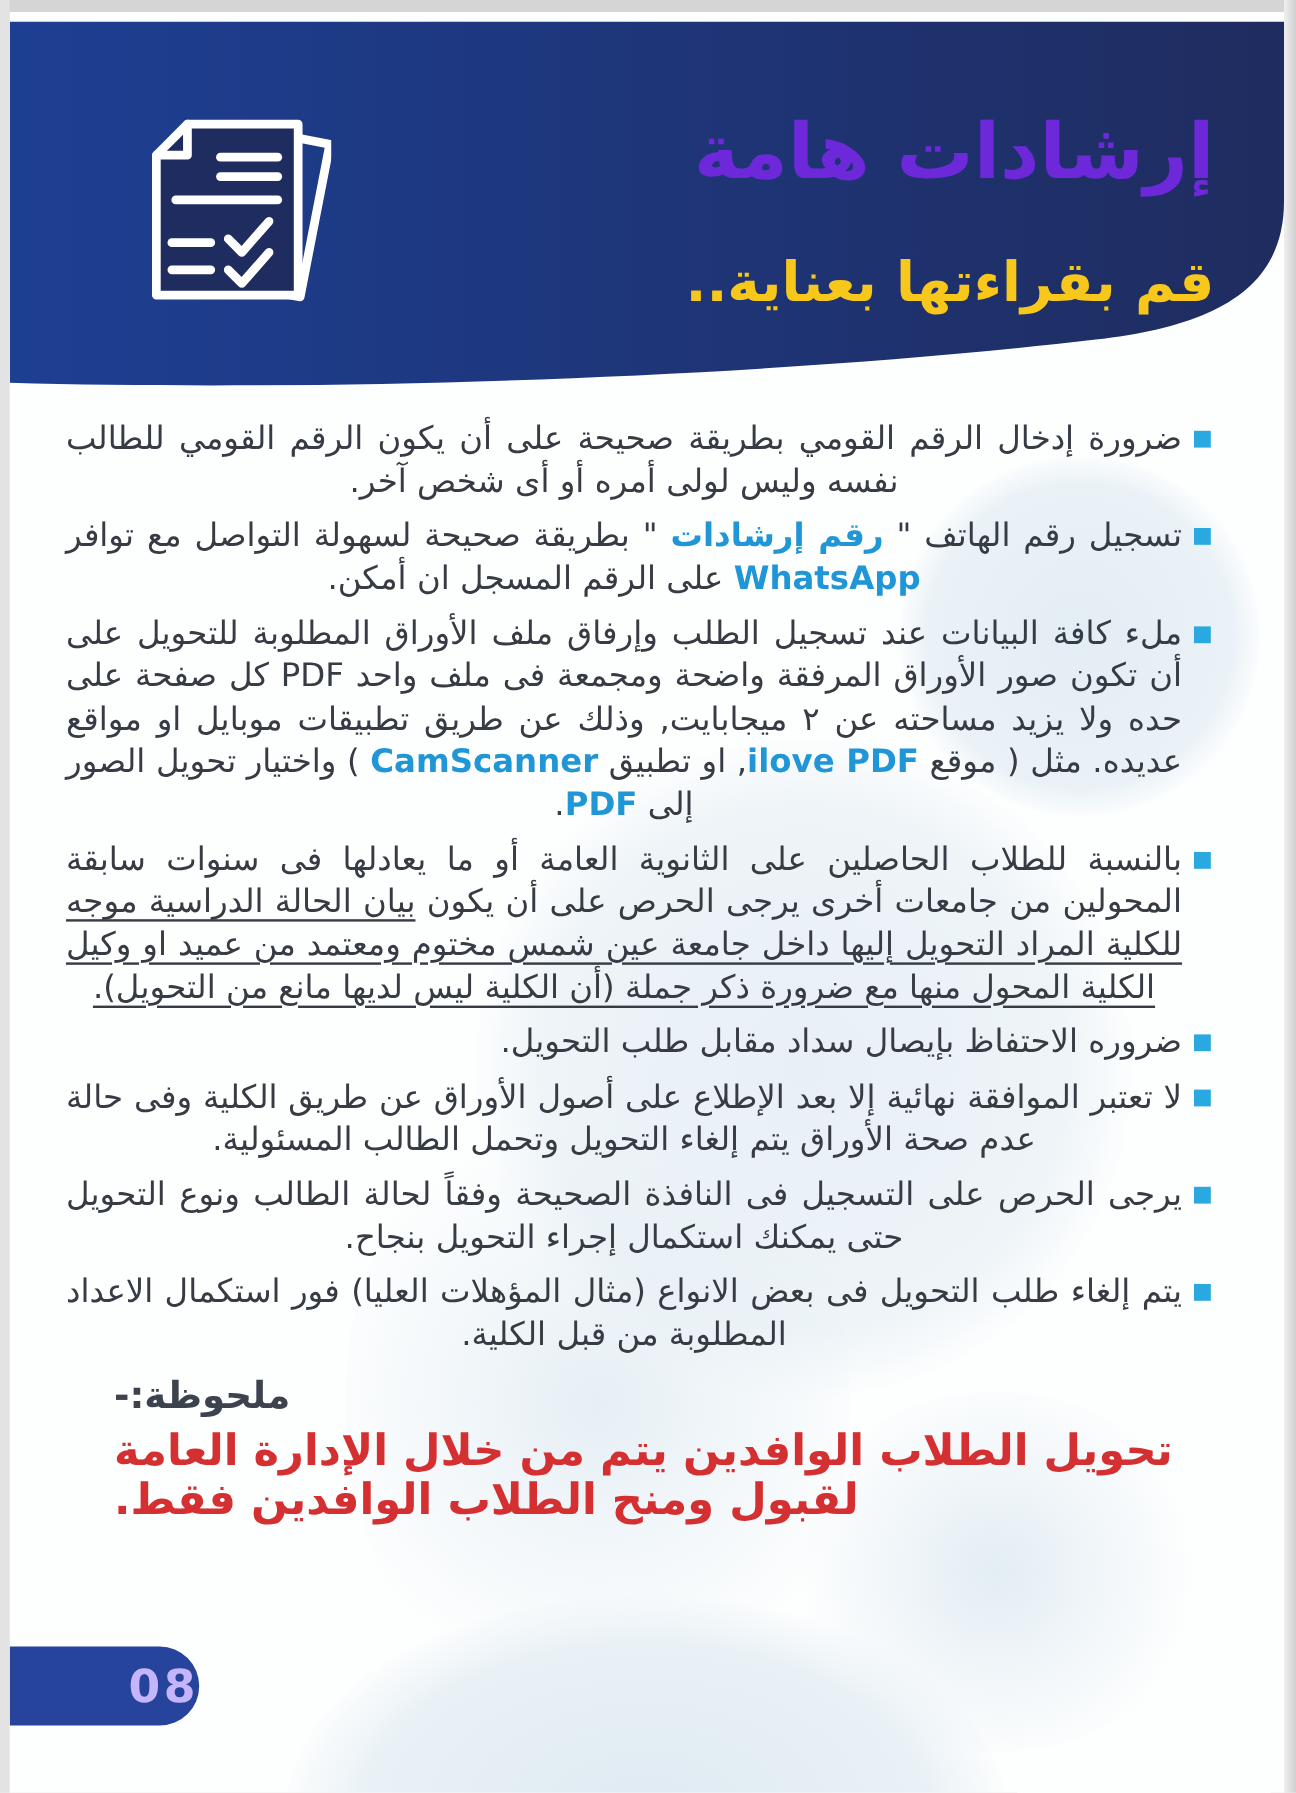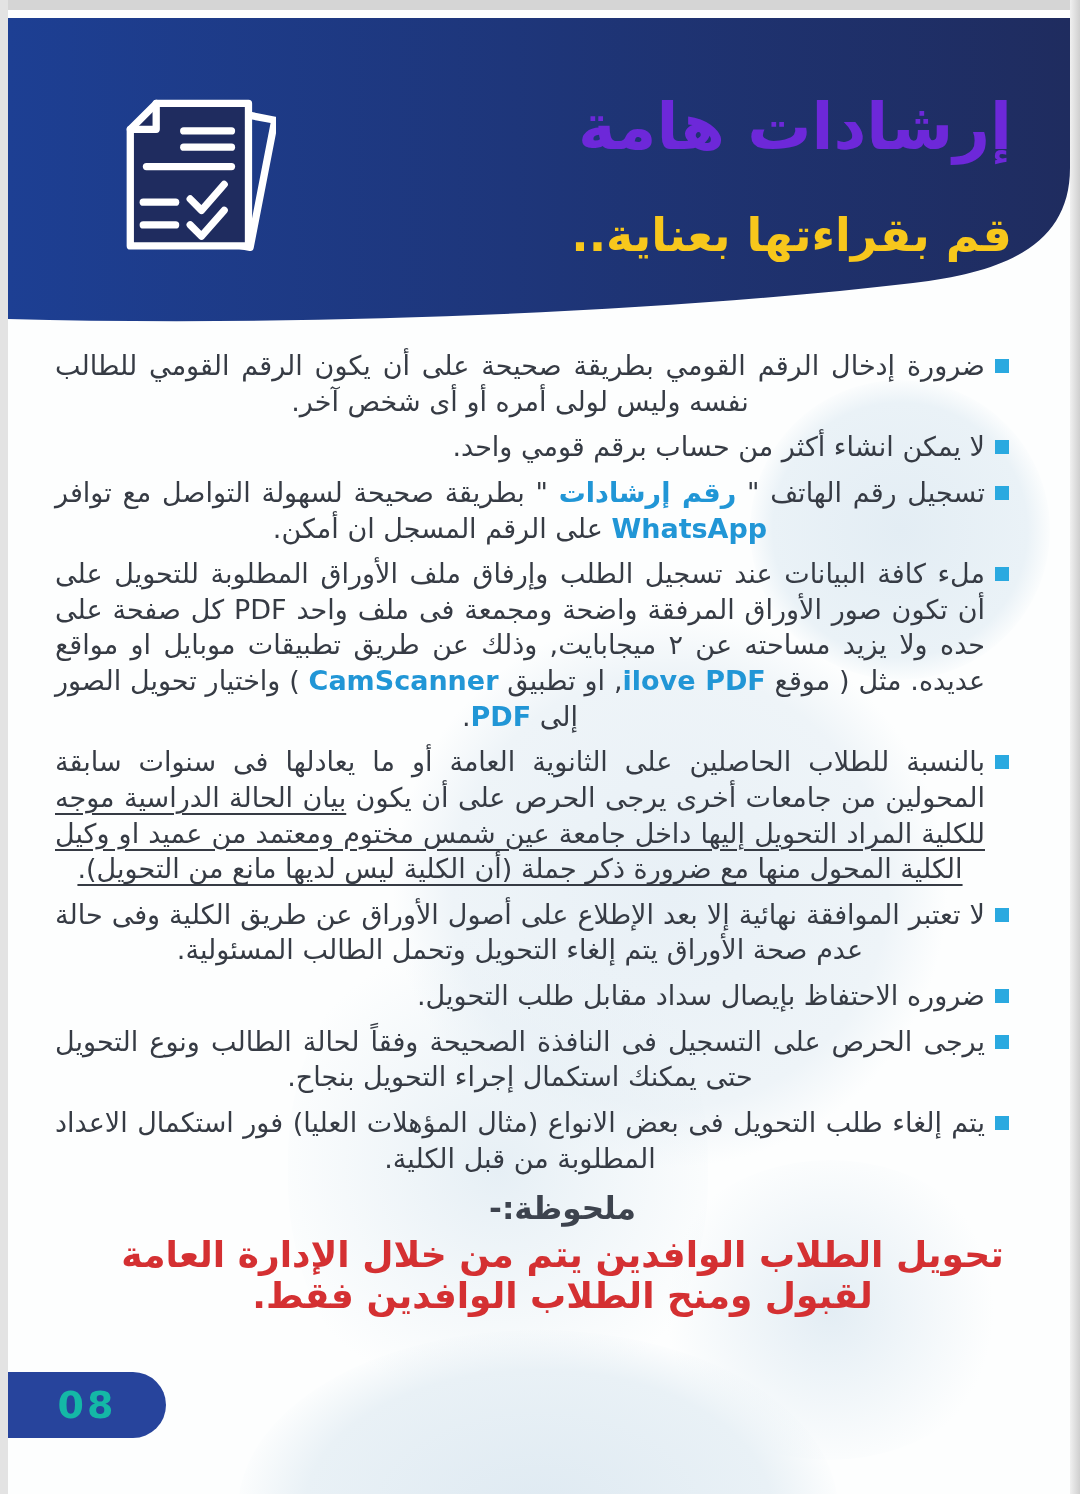--- a/index.html
+++ b/index.html
@@ -50,30 +50,30 @@
   li.align-justify{text-align:justify;text-align-last:center}
   li.align-right{text-align:right}
   .bullet-square{
     position:absolute;right:-24px;top:11px;width:14px;height:14px;
     background:var(--bullet);display:inline-block;
   }
   .accent{color:var(--accent);font-weight:bold}
   .u{text-decoration:underline;text-decoration-thickness:2px;text-underline-offset:6px}
 
   
-  .note{position:relative;z-index:2;margin:14px -45px 0 40px;text-align:center}
+  .note{position:relative;z-index:2;margin:14px -45px 0 40px;text-align:left}
   .note-heading{font-size:31px;font-weight:bold;color:#3d434e}
   .note-text{font-size:36px;font-weight:bold;color:var(--red);margin-top:8px}
 
   
   .page-pill{
     position:absolute;left:0;top:1362px;width:158px;height:66px;z-index:3;
     background:var(--pill);border-radius:0 34px 34px 0;
-    display:flex;align-items:center;justify-content:center;
-    color:#14b8a6;font-size:38px;font-weight:bold;letter-spacing:3px;direction:ltr;
+    display:flex;align-items:center;justify-content:flex-end;
+    color:#c4b5fd;font-size:38px;font-weight:bold;letter-spacing:3px;direction:ltr;
   }
 </style>
 </head>
 <body>
 
 <div class="edge-top"></div>
 <div class="edge-right"></div>
 <div class="edge-left"></div>
 
 <div class="page">
@@ -110,26 +110,25 @@
       </g>
     </svg>
 
     <div class="hdr-title">إرشادات هامة</div>
     <div class="hdr-subtitle">قم بقراءتها بعناية..</div>
   </div>
 
   <div class="content">
     <ul class="instructions">
         <li class="bullet-item align-justify"><span class="bullet-square"></span><span><span>ضرورة إدخال الرقم القومي بطريقة صحيحة على أن يكون الرقم القومي للطالب نفسه وليس لولى أمره أو أى شخص آخر.</span></span></li>
-        <li class="bullet-item align-right"><span class="bullet-square"></span><span><span>لا يمكن انشاء أكثر من حساب برقم قومي واحد.</span></span></li>
         <li class="bullet-item align-justify"><span class="bullet-square"></span><span><span>تسجيل رقم الهاتف " </span><span class="accent">رقم إرشادات</span><span> " بطريقة صحيحة لسهولة التواصل مع توافر </span><span class="accent">WhatsApp</span><span> على الرقم المسجل ان أمكن.</span></span></li>
         <li class="bullet-item align-justify"><span class="bullet-square"></span><span><span>ملء كافة البيانات عند تسجيل الطلب وإرفاق ملف الأوراق المطلوبة للتحويل على أن تكون صور الأوراق المرفقة واضحة ومجمعة فى ملف واحد PDF كل صفحة على حده ولا يزيد مساحته عن ٢ ميجابايت, وذلك عن طريق تطبيقات موبايل او مواقع عديده. مثل ( موقع </span><span class="accent">ilove PDF</span><span>, او تطبيق </span><span class="accent">CamScanner</span><span> ) واختيار تحويل الصور إلى </span><span class="accent">PDF</span><span>.</span></span></li>
         <li class="bullet-item align-justify"><span class="bullet-square"></span><span><span>بالنسبة للطلاب الحاصلين على الثانوية العامة أو ما يعادلها فى سنوات سابقة المحولين من جامعات أخرى يرجى الحرص على أن يكون </span><span class="u">بيان الحالة الدراسية موجه للكلية المراد التحويل إليها داخل جامعة عين شمس مختوم ومعتمد من عميد او وكيل الكلية المحول منها مع ضرورة ذكر جملة (أن الكلية ليس لديها مانع من التحويل).</span></span></li>
+        <li class="bullet-item align-right"><span class="bullet-square"></span><span><span>ضروره الاحتفاظ بإيصال سداد مقابل طلب التحويل.</span></span></li>
         <li class="bullet-item align-justify"><span class="bullet-square"></span><span><span>لا تعتبر الموافقة نهائية إلا بعد الإطلاع على أصول الأوراق عن طريق الكلية وفى حالة عدم صحة الأوراق يتم إلغاء التحويل وتحمل الطالب المسئولية.</span></span></li>
-        <li class="bullet-item align-right"><span class="bullet-square"></span><span><span>ضروره الاحتفاظ بإيصال سداد مقابل طلب التحويل.</span></span></li>
         <li class="bullet-item align-justify"><span class="bullet-square"></span><span><span>يرجى الحرص على التسجيل فى النافذة الصحيحة وفقاً لحالة الطالب ونوع التحويل حتى يمكنك استكمال إجراء التحويل بنجاح.</span></span></li>
         <li class="bullet-item align-justify"><span class="bullet-square"></span><span><span>يتم إلغاء طلب التحويل فى بعض الانواع (مثال المؤهلات العليا) فور استكمال الاعداد المطلوبة  من قبل الكلية.</span></span></li>
       </ul>
 
     <div class="note">
       <div class="note-heading">ملحوظة:-</div>
       <div class="note-text">تحويل الطلاب الوافدين يتم من خلال الإدارة العامة لقبول ومنح الطلاب الوافدين فقط.</div>
     </div>
   </div>
 

